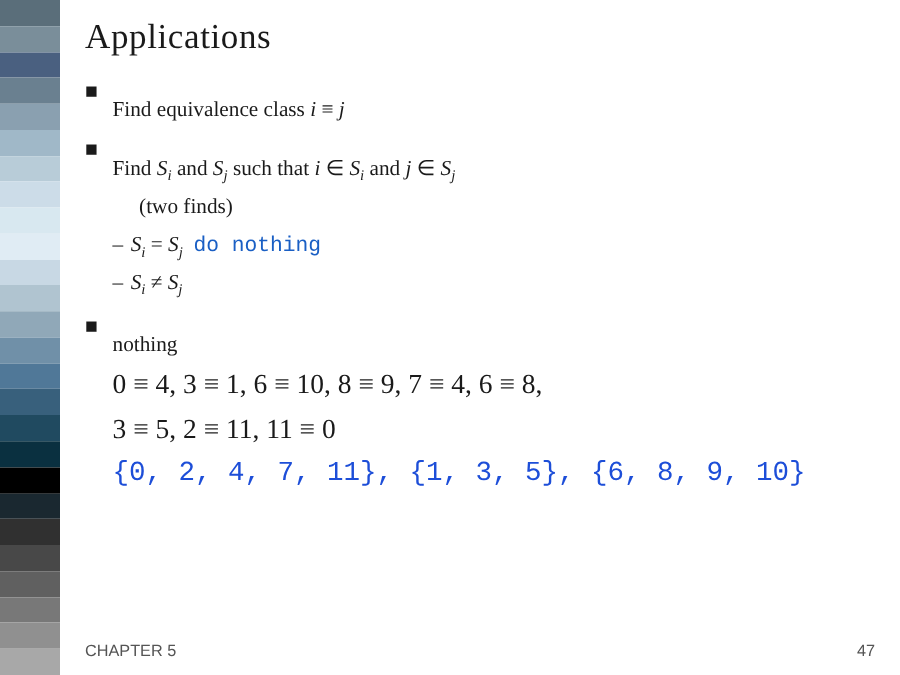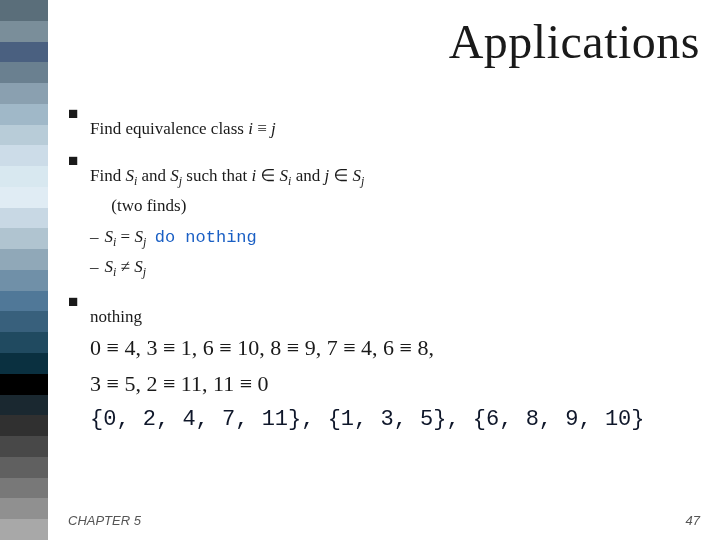--- a/index.html
+++ b/index.html
@@ -30,25 +30,25 @@
     .main {
       flex: 1;
       display: flex;
       flex-direction: column;
       padding: 10px 20px 10px 20px;
       position: relative;
     }
 
     .title {
       font-family: 'Palatino Linotype', Palatino, Georgia, serif;
-      font-size: 48px;
+      font-size: 28px;
       font-weight: normal;
-      text-align: right;
+      text-align: left;
       color: #1a1a1a;
-      margin-bottom: 30px;
+      margin-bottom: 12px;
       margin-top: 4px;
       letter-spacing: 0.5px;
     }
 
     .content {
       flex: 1;
       font-size: 17px;
       line-height: 1.6;
       color: #1a1a1a;
     }
@@ -98,21 +98,21 @@
       margin-top: 4px;
     }
 
     .example-line {
       font-size: 22px;
       line-height: 1.65;
       color: #1a1a1a;
     }
 
     .example-line.blue-text {
-      color: #0f172a;
+      color: #1d4ed8;
     }
 
     
     .mi {
       font-style: italic;
     }
 
     
     sub {
       font-size: 0.7em;
@@ -120,21 +120,20 @@
     }
 
     .footer {
       display: flex;
       justify-content: space-between;
       align-items: center;
       padding: 4px 0 2px 0;
       font-size: 13px;
       color: #555;
       font-family: Arial, Helvetica, sans-serif;
-      font-style: italic;
     }
 
     
   </style>
 </head>
 <body>
 
 <div class="sidebar">
 
 <div class="sidebar-block" style="background-color: rgb(90, 110, 122);"></div>

